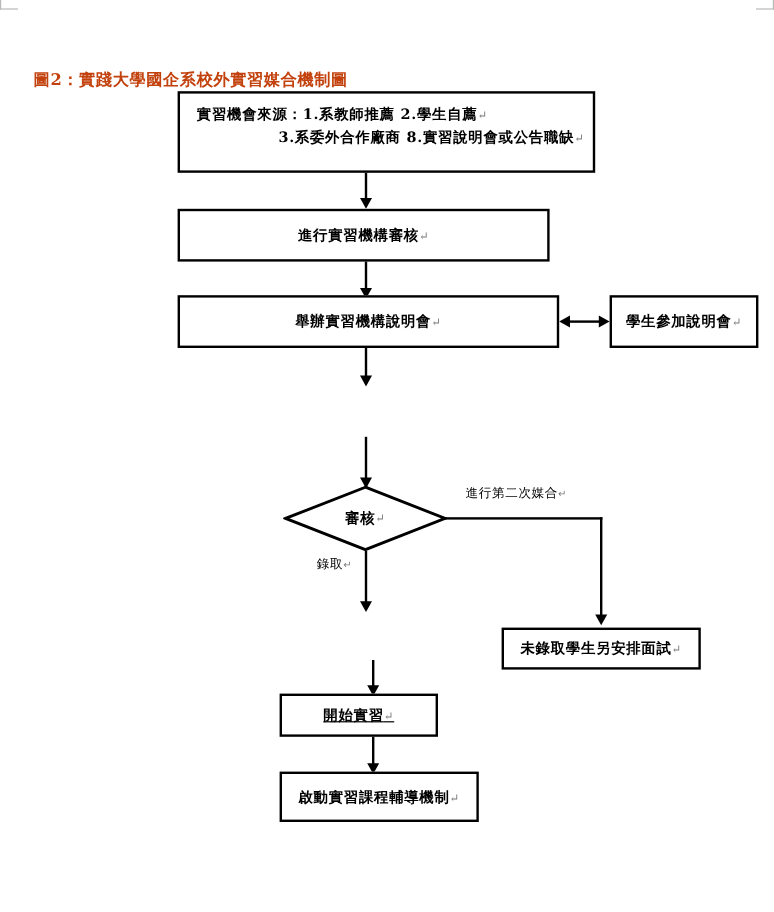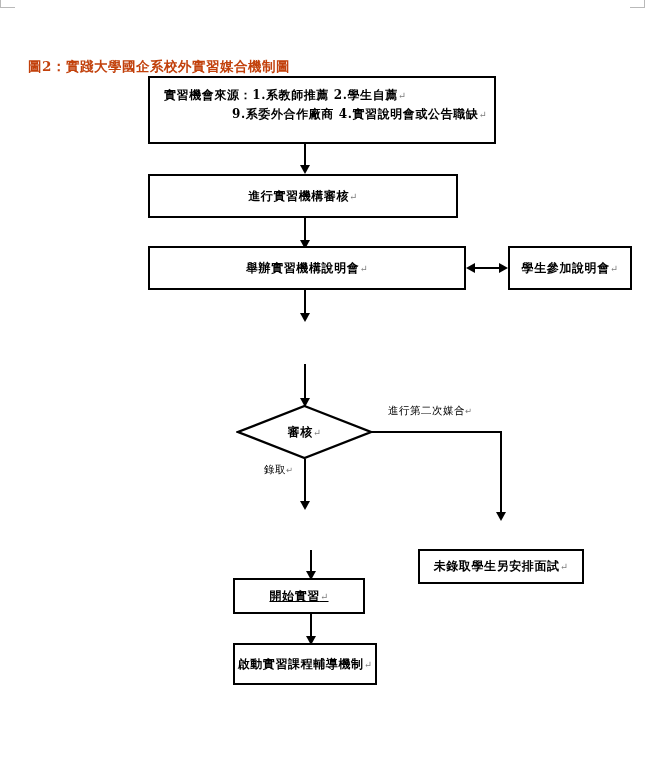--- a/index.html
+++ b/index.html
@@ -148,21 +148,21 @@
 <div id="page">
 
   <div class="margin-mark tl"></div>
   <div class="margin-mark tr"></div>
 
   <div class="title">圖2：實踐大學國企系校外實習媒合機制圖</div>
 
   <div class="node left-align" style="left:148px; top:76px; width:348px; height:68px;">
     <div class="label">
       <span>實習機會來源：1.系教師推薦  2.學生自薦</span><span class="pilcrow">↵</span>
-      <span class="indent"><span>9.系委外合作廠商  4.實習說明會或公告職缺</span><span class="pilcrow">↵</span></span>
+      <span class="indent"><span>3.系委外合作廠商  8.實習說明會或公告職缺</span><span class="pilcrow">↵</span></span>
     </div>
   </div>
 
   <div class="vline" style="left:304px; top:144px; height:27px;"></div>
   <div class="arrowhead down" style="left:300px; top:165px;"></div>
 
   <div class="node" style="left:148px; top:174px; width:310px; height:44px;">
     <div class="label"><span>進行實習機構審核</span><span class="pilcrow">↵</span></div>
   </div>
 
@@ -201,31 +201,31 @@
   <div class="edge-label" style="left:388px; top:404px;"><span>進行第二次媒合</span><span class="pilcrow">↵</span></div>
   <div class="hline" style="left:370px; top:431px; width:132px;"></div>
   <div class="vline" style="left:500px; top:431px; height:85px;"></div>
   <div class="arrowhead down" style="left:496px; top:512px;"></div>
 
   <div class="edge-label" style="left:264px; top:463px;"><span>錄取</span><span class="pilcrow">↵</span></div>
   <div class="vline" style="left:304px; top:459px; height:48px;"></div>
   <div class="arrowhead down" style="left:300px; top:501px;"></div>
 
 
-  <div class="node" style="left:418px; top:523px; width:166px; height:35px;margin-top:26px;">
+  <div class="node" style="left:418px; top:523px; width:166px; height:35px;">
     <div class="label"><span>未錄取學生另安排面試</span><span class="pilcrow">↵</span></div>
   </div>
 
   <div class="vline" style="left:310px; top:550px; height:27px;"></div>
   <div class="arrowhead down" style="left:306px; top:571px;"></div>
 
   <div class="node" style="left:233px; top:578px; width:132px; height:36px;text-decoration:underline;">
     <div class="label"><span>開始實習</span><span class="pilcrow">↵</span></div>
   </div>
 
   <div class="vline" style="left:310px; top:614px; height:28px;"></div>
   <div class="arrowhead down" style="left:306px; top:636px;"></div>
 
-  <div class="node" style="left:233px; top:643px; width:144px; height:42px;">
+  <div class="node" style="left:233px; top:643px; width:166px; height:42px;">
     <div class="label"><span>啟動實習課程輔導機制</span><span class="pilcrow">↵</span></div>
   </div>
 
 </div>
 
 </body></html>

